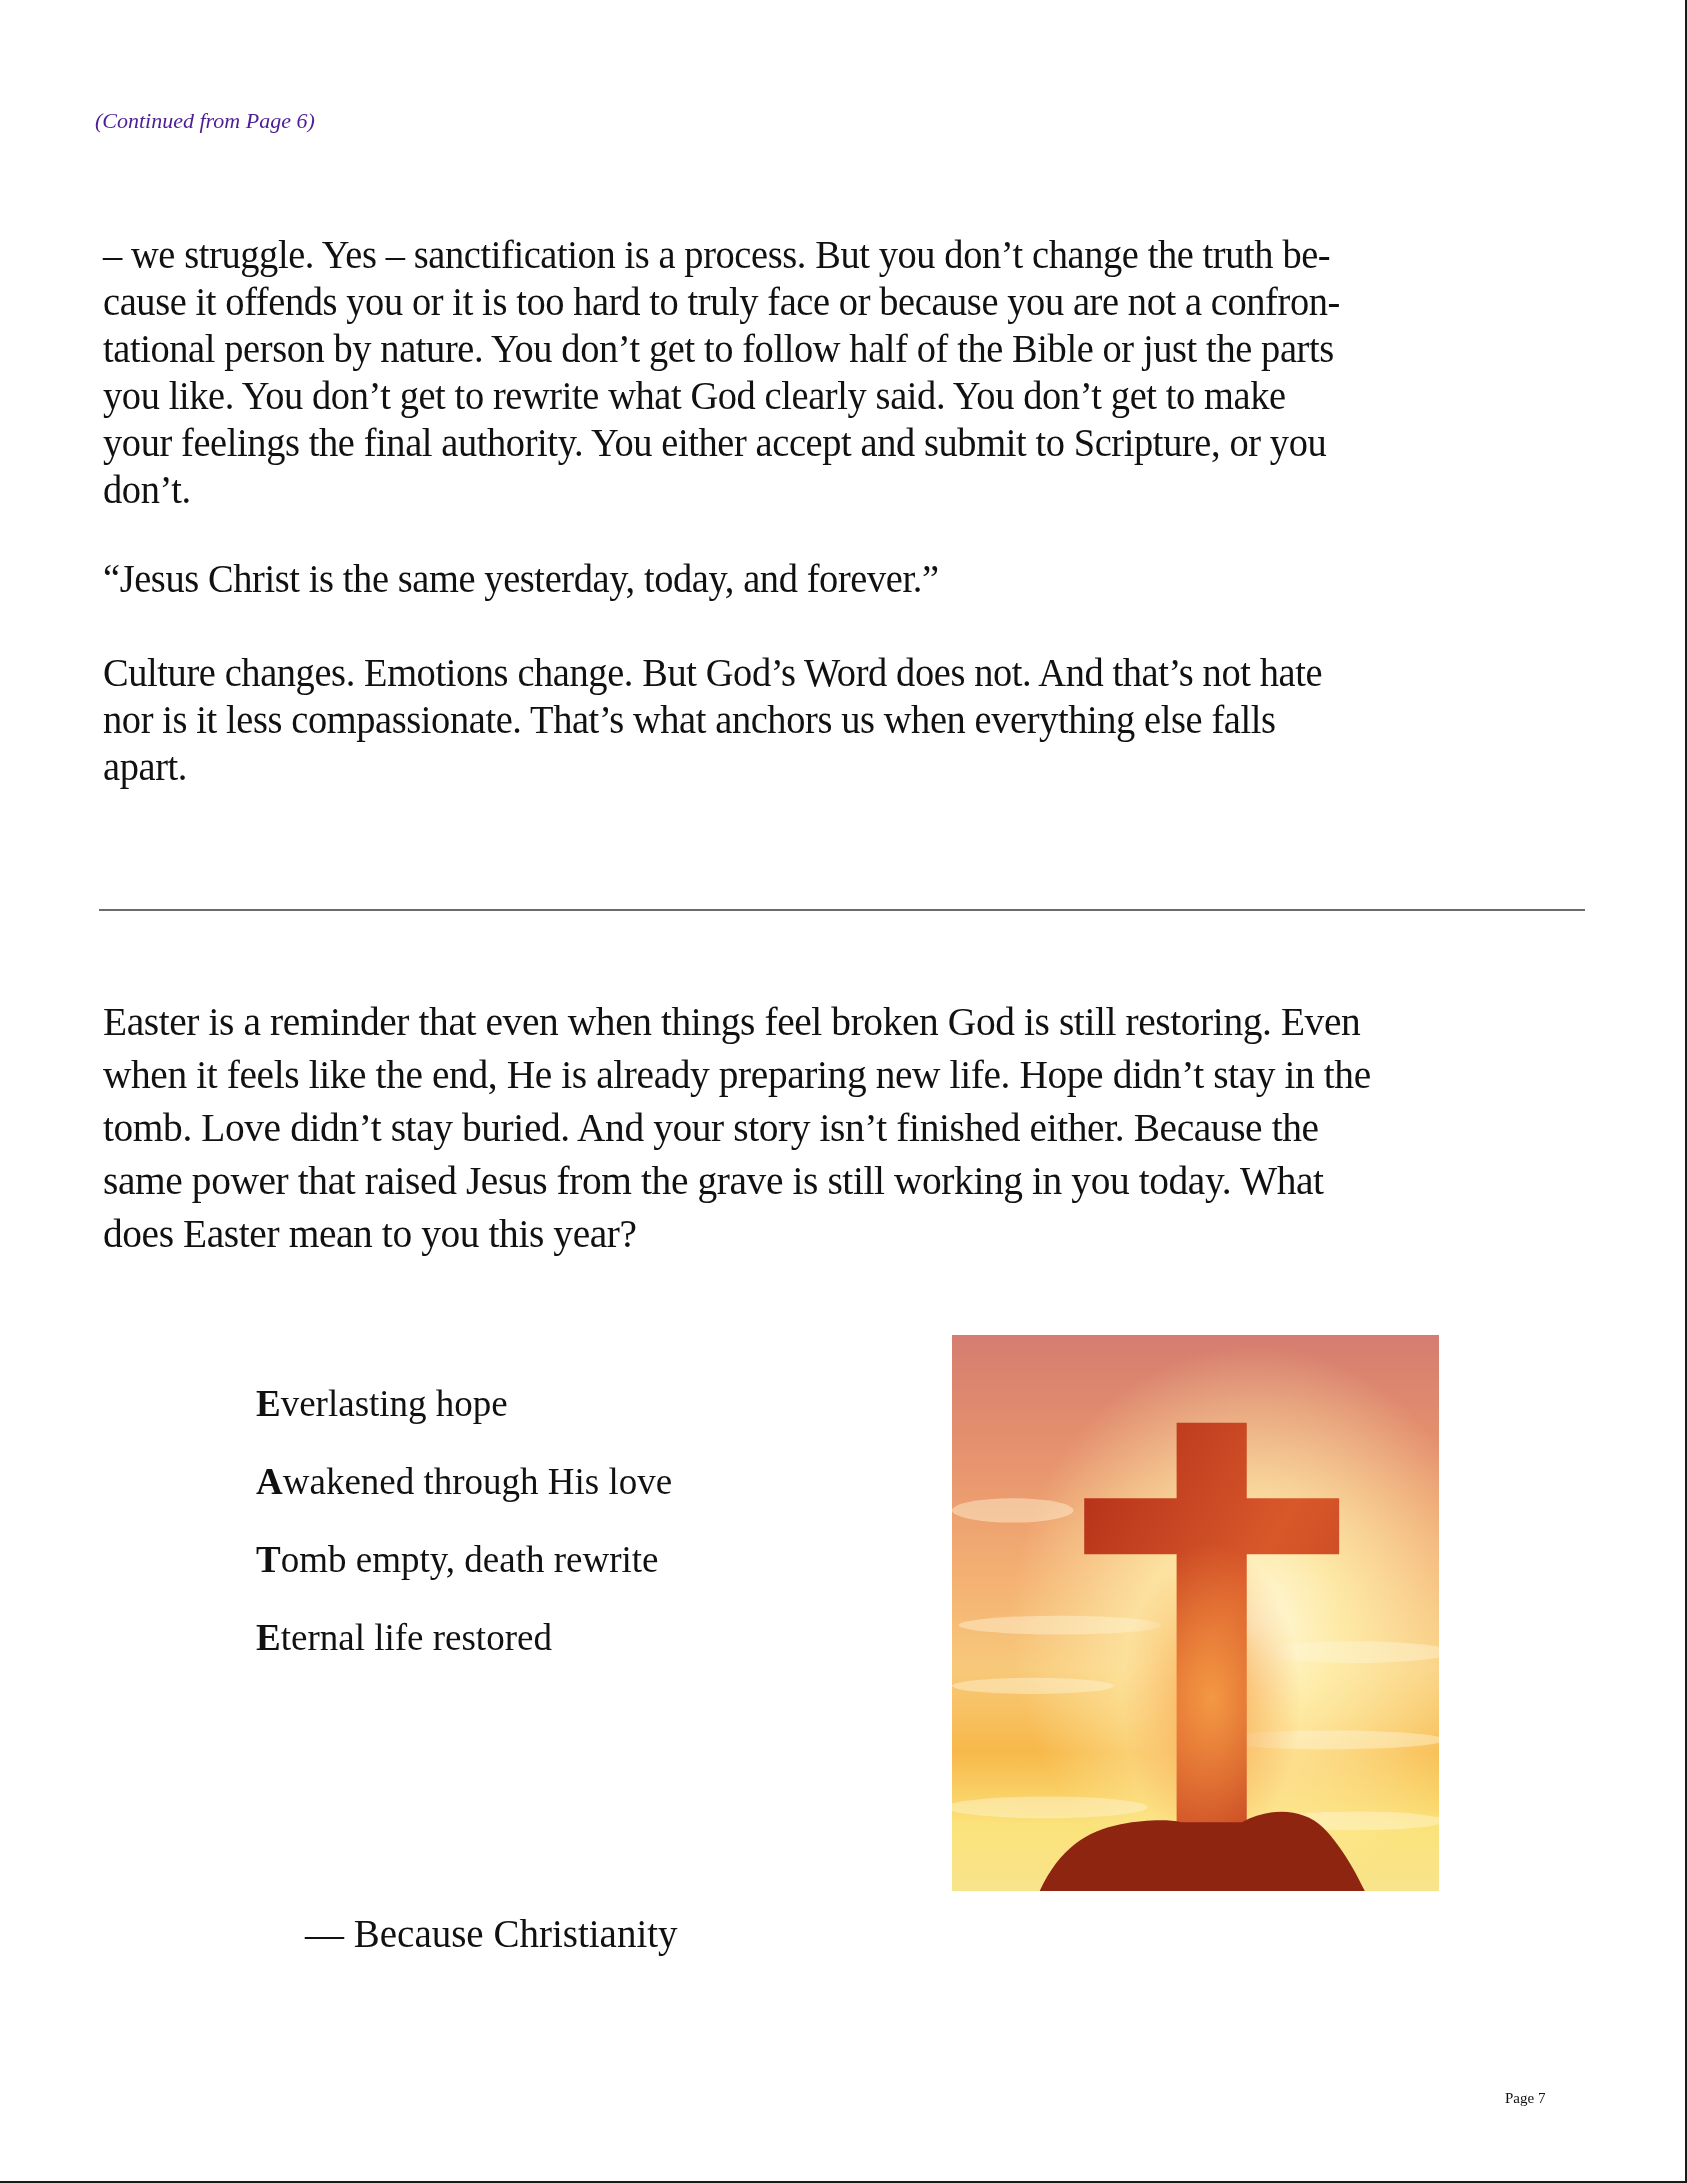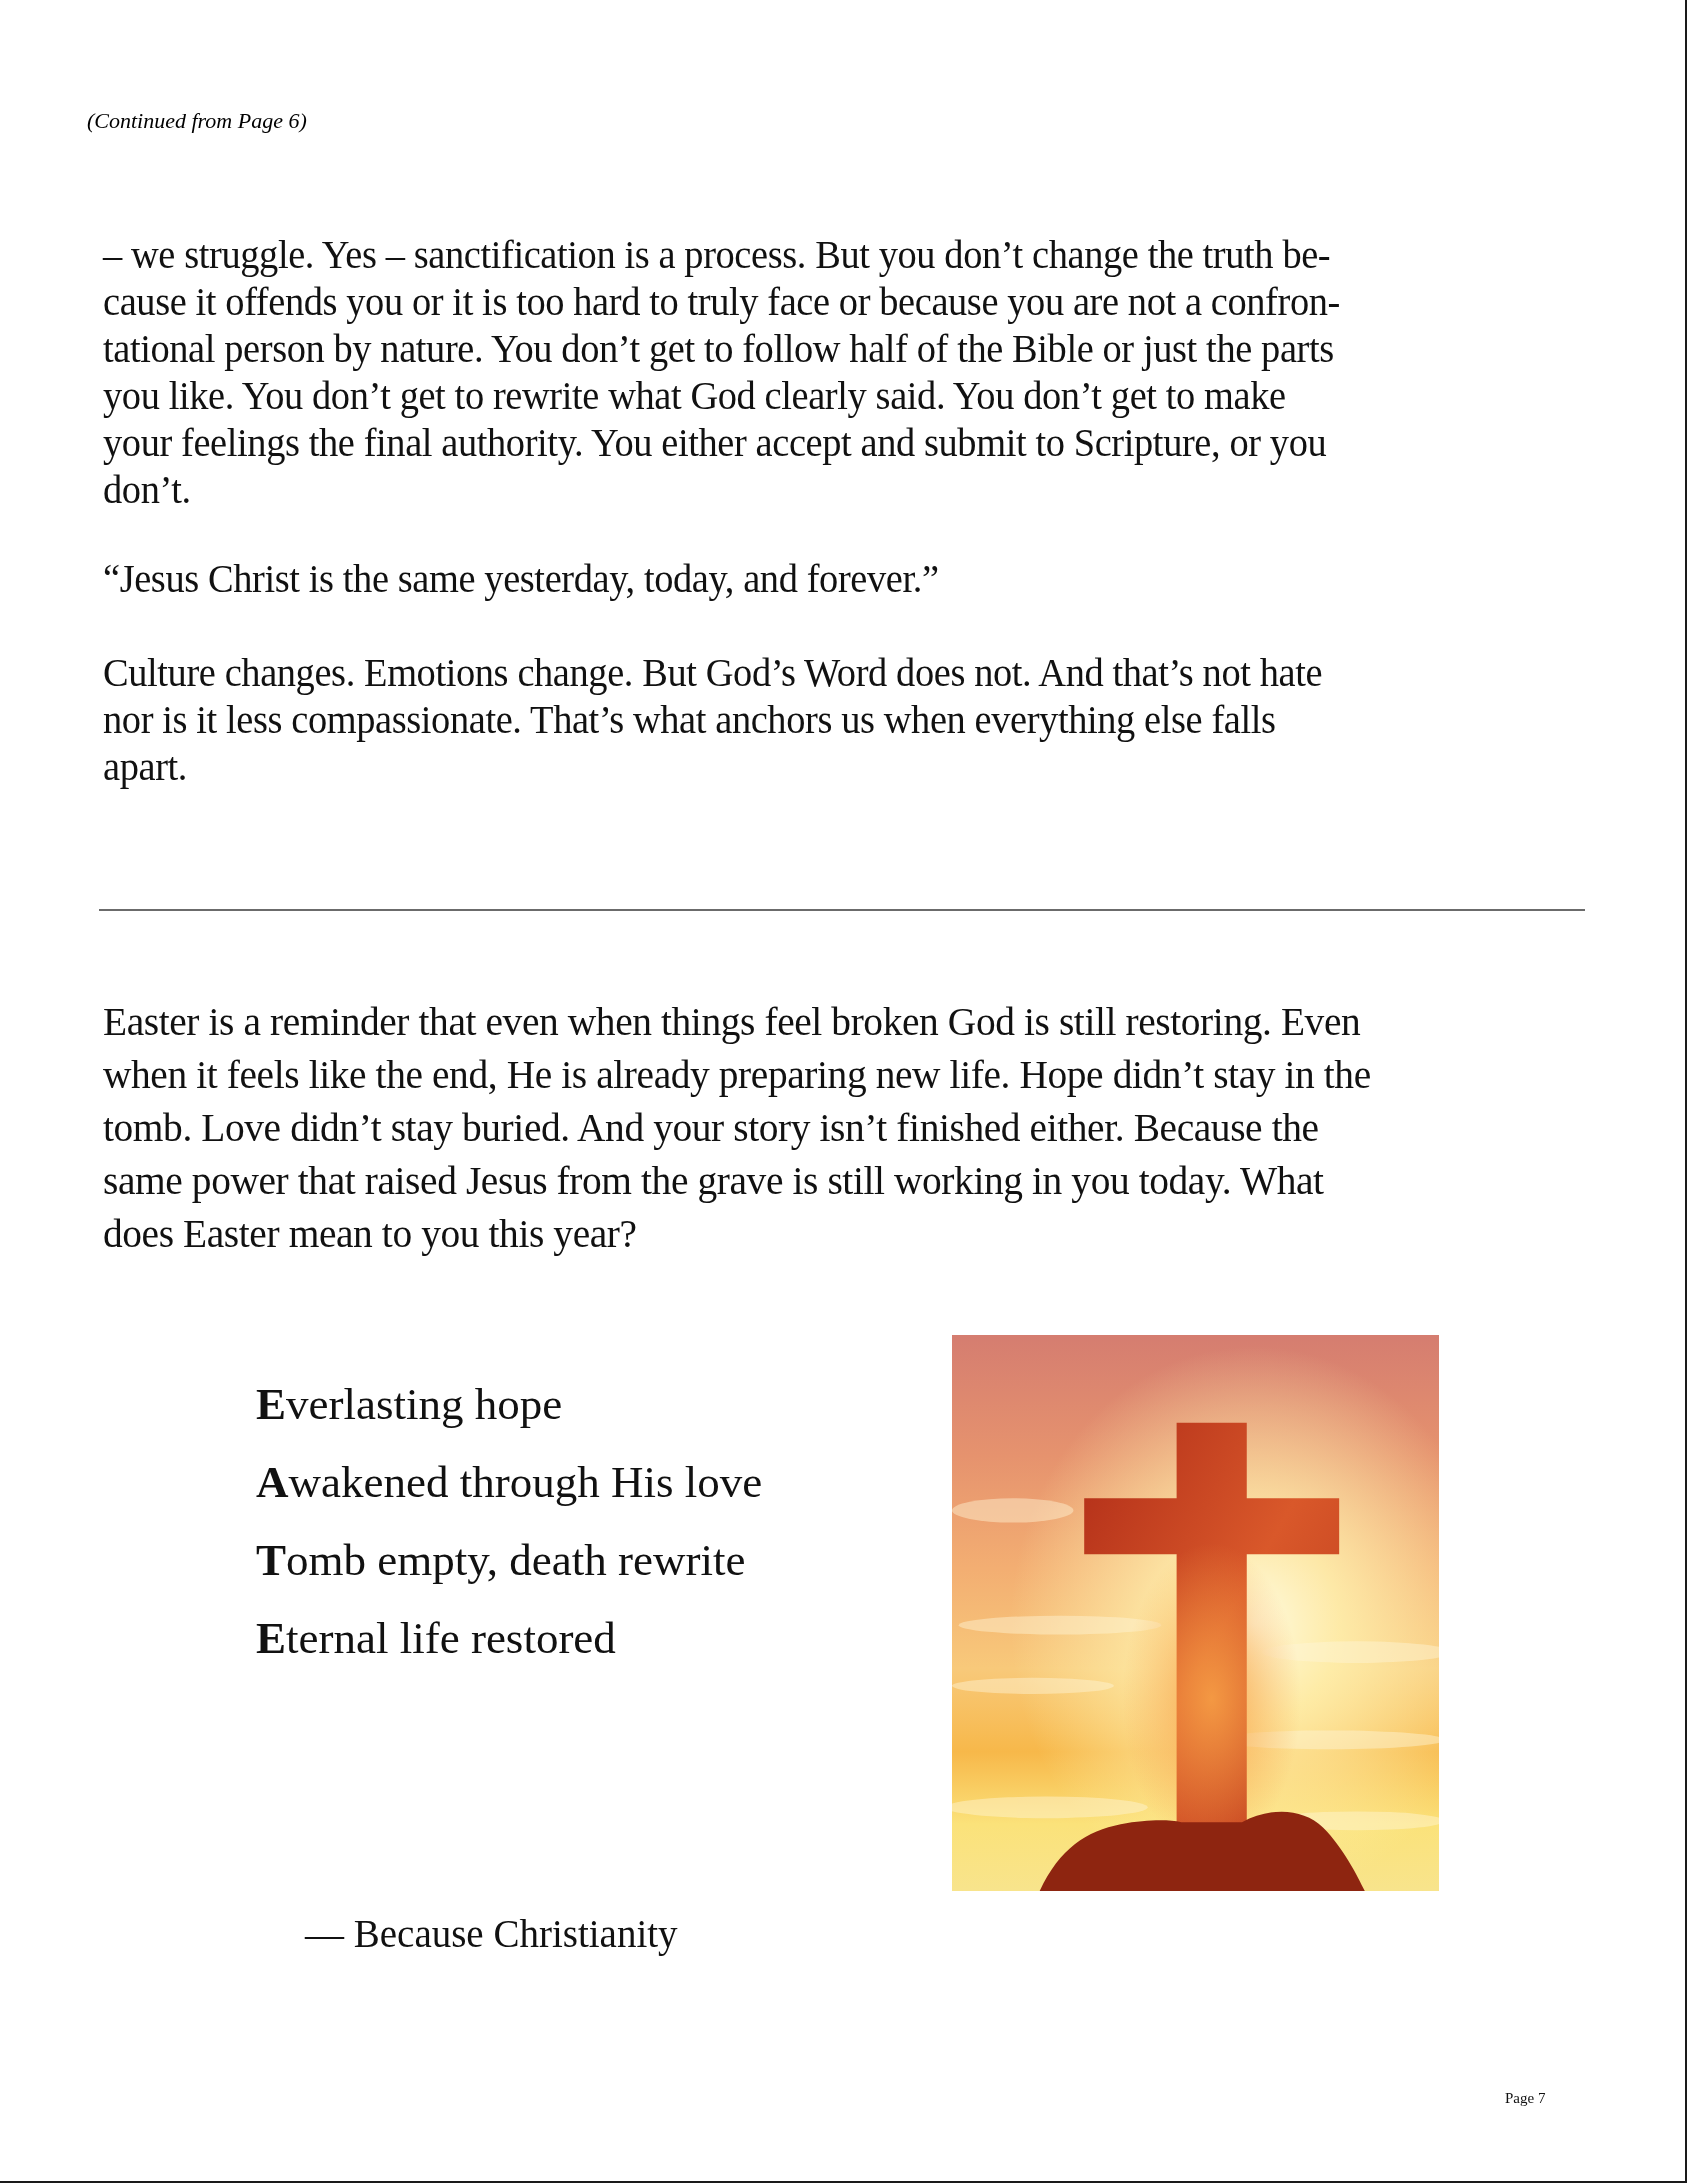--- a/index.html
+++ b/index.html
@@ -6,40 +6,40 @@
   body {
     width: 1687px; height: 2183px; position: relative; overflow: hidden;
     font-family: "Liberation Serif", "DejaVu Serif", serif; color: #111111;
   }
   .page-frame {
     position: absolute; left: 0; top: 0; width: 1687px; height: 2183px;
     box-sizing: border-box; border-right: 2.7px solid #1a1a1a; border-bottom: 2.7px solid #1a1a1a;
     pointer-events: none;
   }
   .continued {
-    position: absolute; left: 87px; top: 108px;
-    font-style: italic; font-size: 22px; color: #000000;
+    position: absolute; left: 95px; top: 108px;
+    font-style: italic; font-size: 22px; color: #4c1d95;
   }
   .body-block {
     position: absolute; left: 103px; width: 1492px;
     font-size: 39px; line-height: 47px; letter-spacing: -0.4px;
     transform: scaleX(0.985); transform-origin: left top;
   }
   .body-block .line { display: block; white-space: nowrap; }
   #para1 { top: 231px; }
   #quote { top: 555px; }
   #para2 { top: 649px; }
   .rule {
     position: absolute; left: 99px; top: 909px; width: 1486px; height: 2px;
     background: #6b6b6b;
   }
   #para3 { top: 995px; line-height: 53px; font-size: 40px; }
   .acrostic {
     position: absolute; left: 256px; top: 1365px;
-    font-size: 45px; line-height: 78px;
+    font-size: 37px; line-height: 78px;
   }
   .acrostic .row { display: block; white-space: nowrap; }
   .acrostic .initial { font-weight: bold; }
   .attribution {
     position: absolute; left: 305px; top: 1911px; font-size: 39px; white-space: nowrap;
   }
   .cross-image {
     position: absolute; left: 952px; top: 1335px; width: 487px; height: 556px;
     overflow: hidden;
   }

